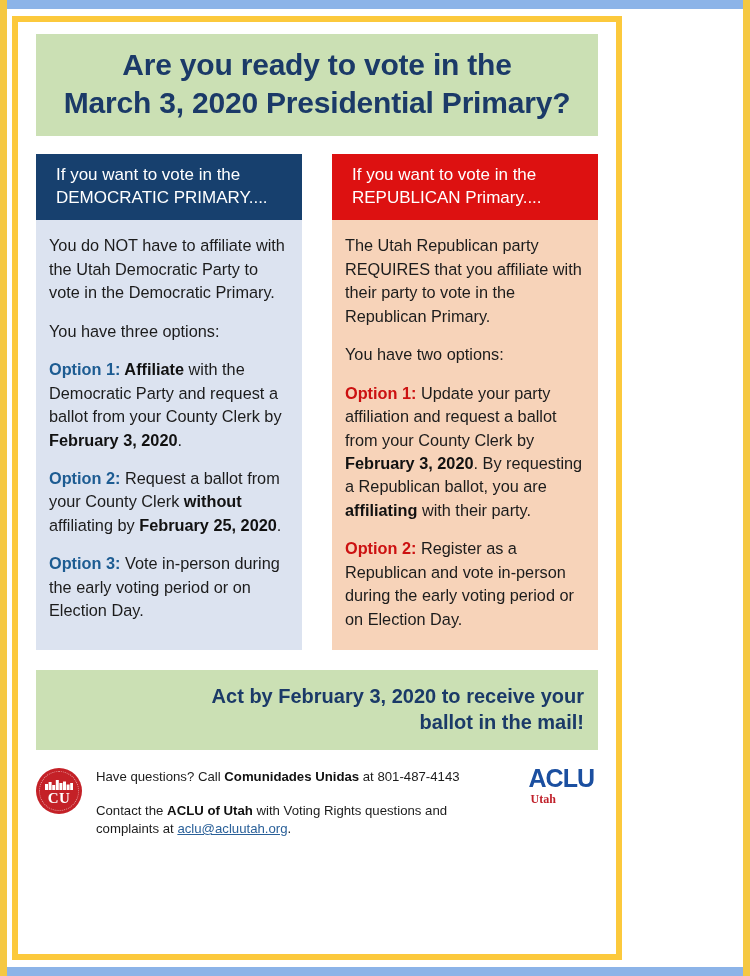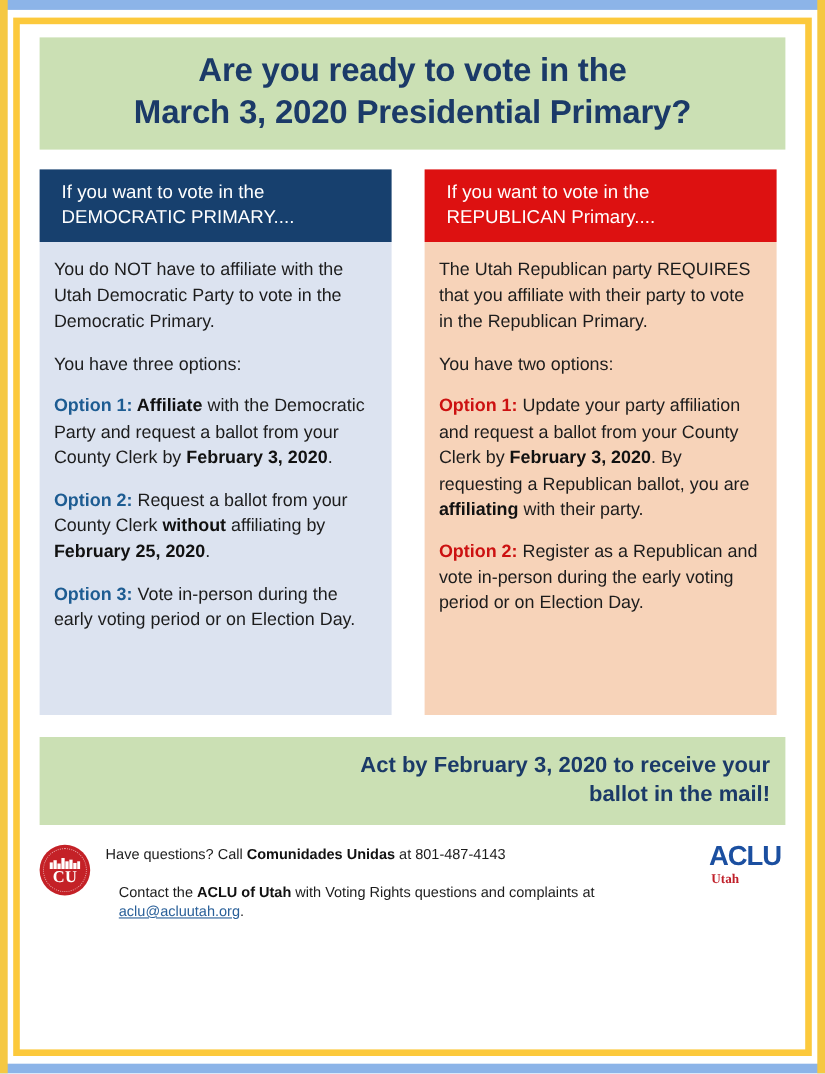--- a/index.html
+++ b/index.html
@@ -36,21 +36,21 @@
     height: 976px;
     background: #f5c842;
   }
   .edge-left { left: 0; }
   .edge-right { right: 0; }
 
   .frame {
     position: absolute;
     left: 12px;
     top: 16px;
-    width: 726px;
+    width: 610px;
     height: 944px;
     border: 6px solid #fcc93c;
     background: #ffffff;
     box-sizing: border-box;
     padding: 12px 18px;
   }
 
   .title-band {
     background: #cbe0b4;
     text-align: center;
@@ -170,21 +170,21 @@
   }
   .footer-text {
     flex: 1 1 auto;
     padding-top: 2px;
   }
   .footer-line {
     font-size: 13.2px;
     color: #1c1c1c;
     line-height: 1.35;
   }
-  .footer-line.second { margin-top: 16px; margin-left: 12px; }
+  .footer-line.second { margin-top: 16px; }
   .footer-line a {
     color: #2a6099;
     text-decoration: underline;
   }
   .aclu-logo {
     flex: 0 0 auto;
     text-align: center;
     padding-top: 0px;
     padding-right: 4px;
     margin-left: 48px;

